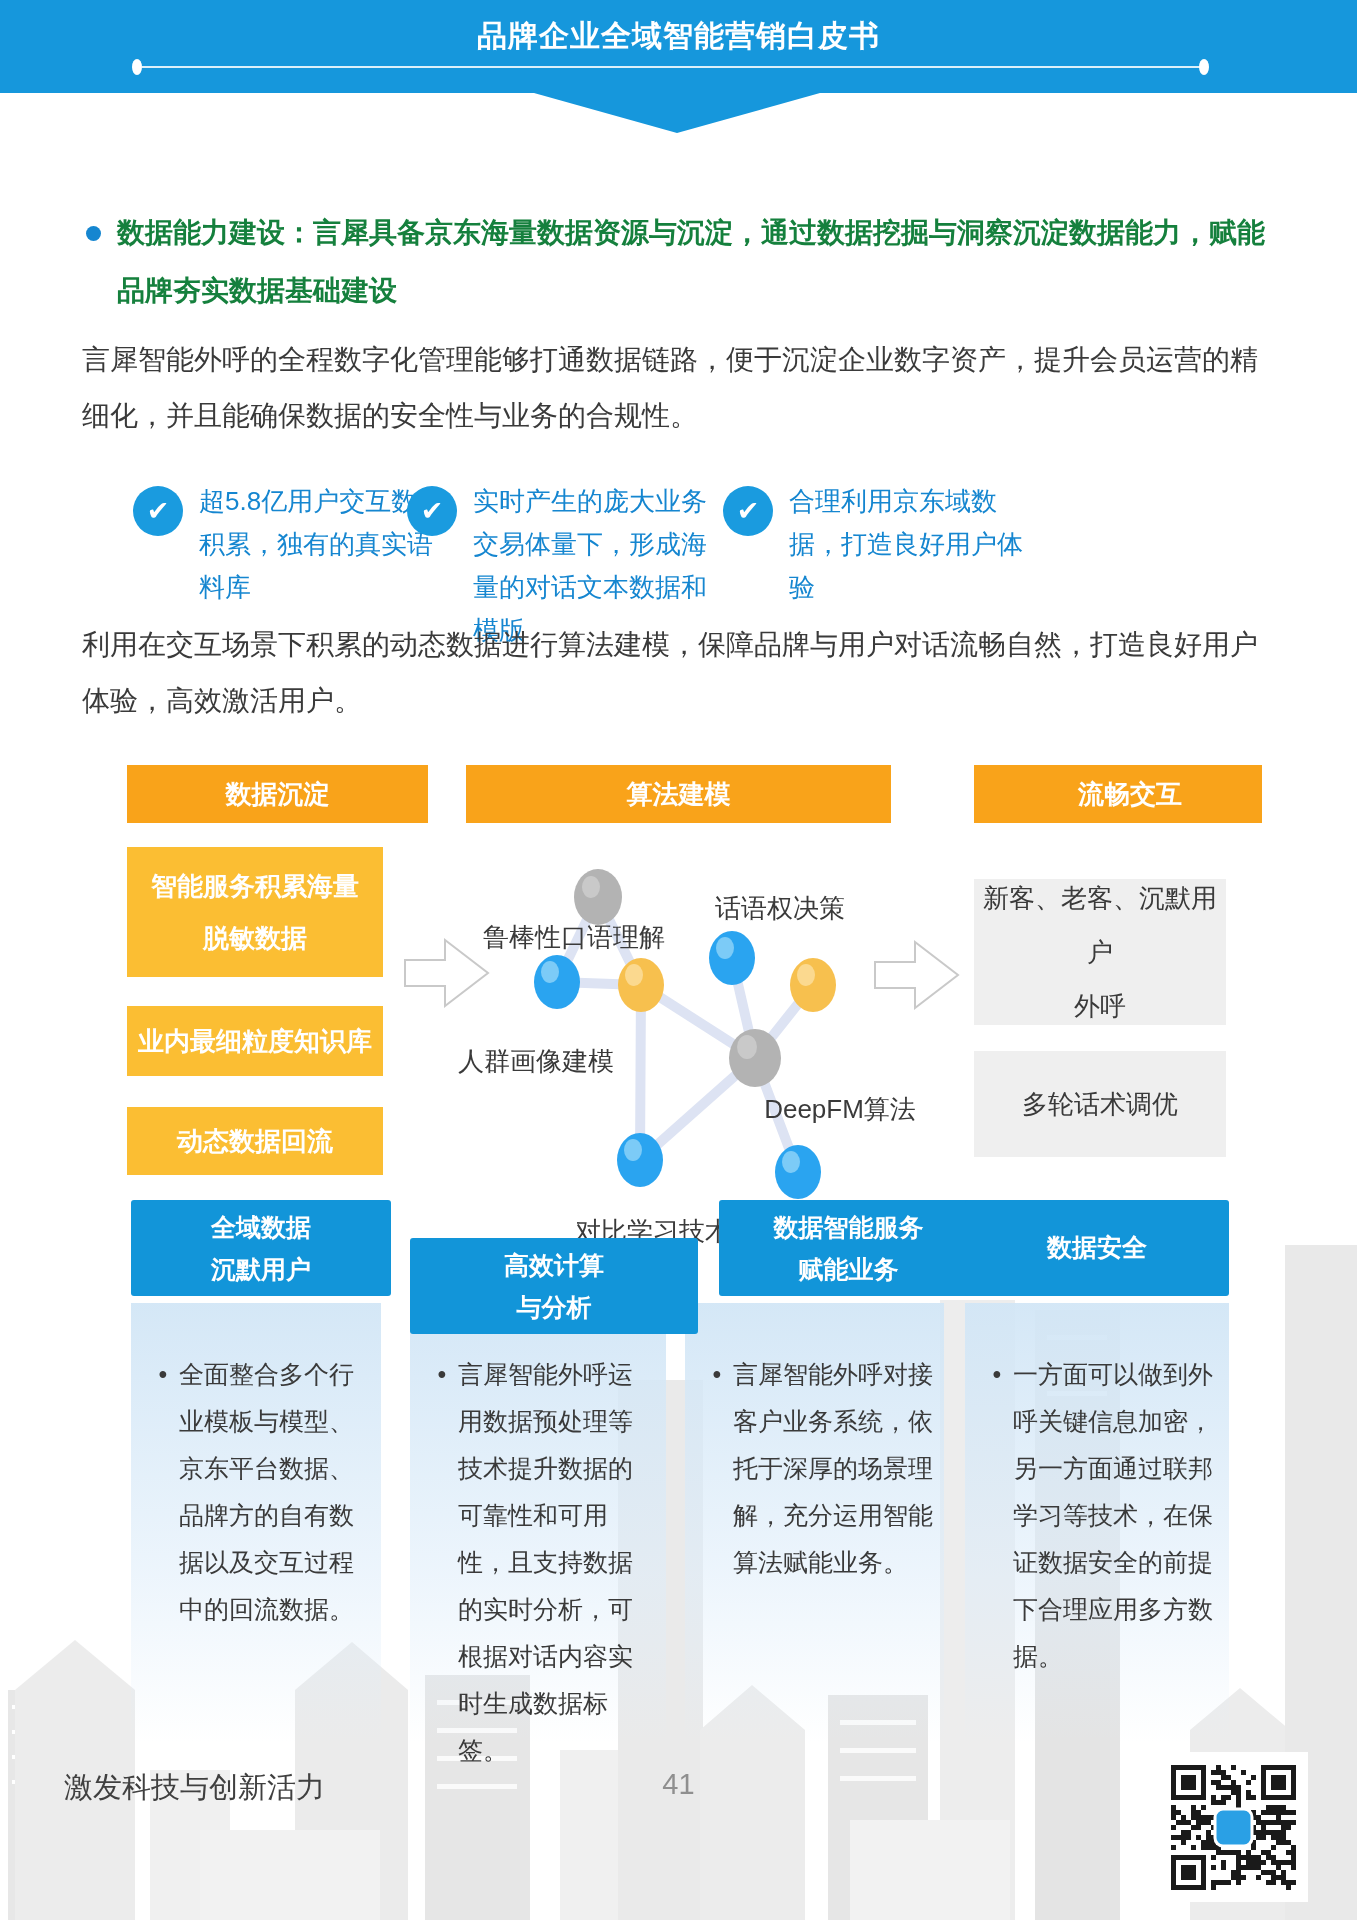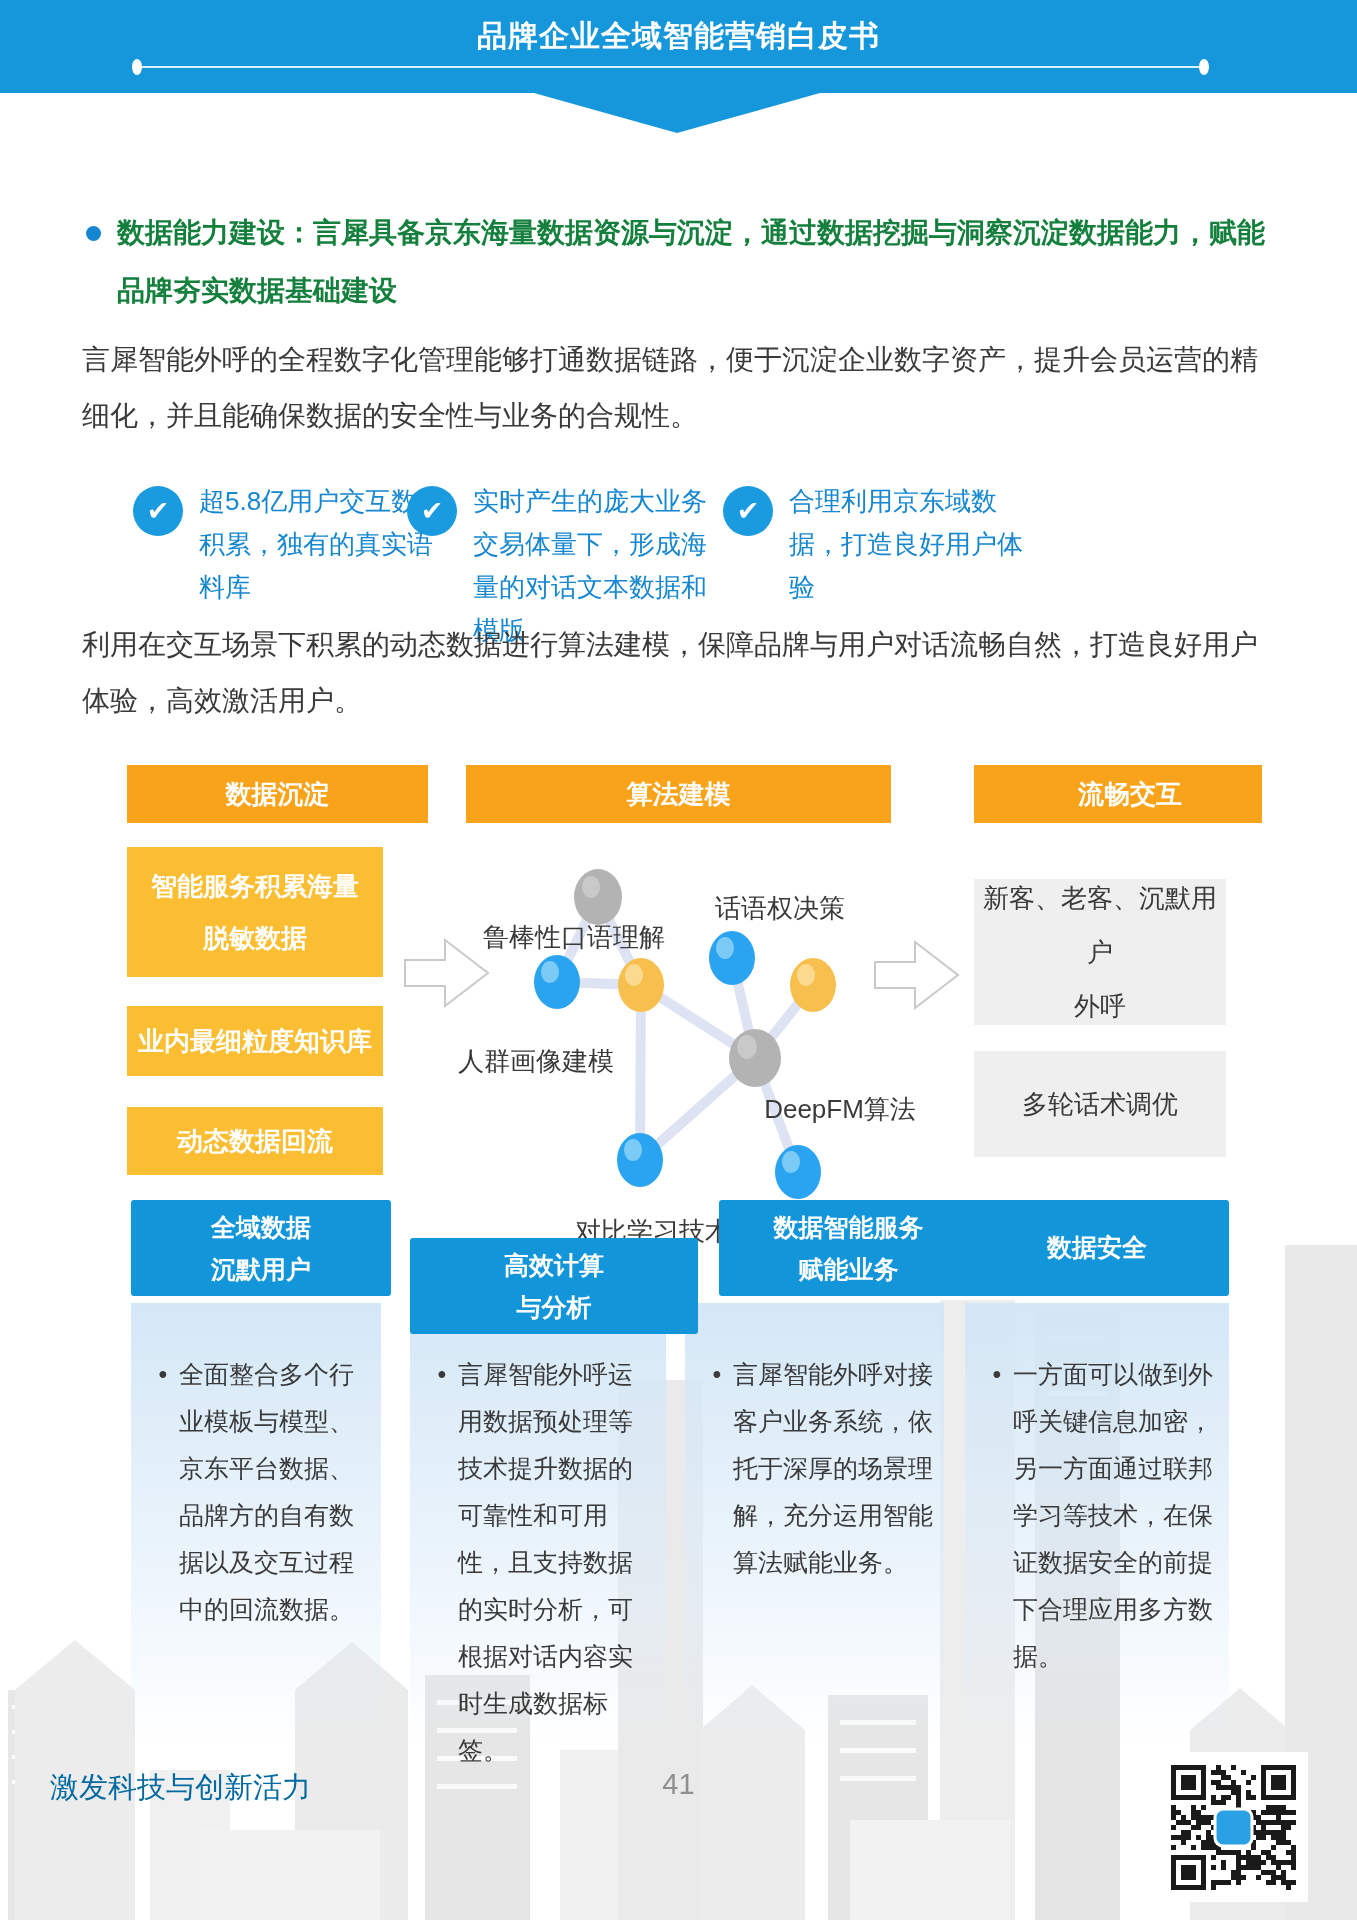--- a/index.html
+++ b/index.html
@@ -55,21 +55,21 @@
   .sec-box{position:absolute;top:1303px;height:440px;z-index:1;
            background:linear-gradient(180deg,rgba(210,230,246,.95) 0%,rgba(222,237,250,.55) 62%,rgba(235,245,252,0) 100%);
            box-sizing:border-box;padding:48px 10px 0 16px;}
   .sb-1{left:131px;width:250px;} .sb-2{left:410px;width:256px;} .sb-3{left:685px;width:259px;} .sb-4{left:965px;width:264px;}
   .sec-row{display:flex;}
   .sec-bullet{flex:0 0 32px;font-size:25px;line-height:47px;color:#3a3a3a;text-align:center;}
   .sec-bullet::before{content:"•";}
   .sec-text{flex:1;font-size:25px;line-height:47px;color:#3a3a3a;}
   
   .skyline{position:absolute;left:0;top:1130px;z-index:0;}
-  .footer-slogan{position:absolute;left:50px;top:1768px;font-size:29px;color:#0369a1;z-index:2;}
+  .footer-slogan{position:absolute;left:64px;top:1768px;font-size:29px;color:#404040;z-index:2;}
   .footer-page{position:absolute;left:0;top:1768px;width:1357px;text-align:center;font-size:29px;color:#8F8F8F;z-index:2;}
   .qr-card{position:absolute;left:1158px;top:1752px;width:150px;height:150px;background:#ffffff;z-index:2;
            display:flex;align-items:center;justify-content:center;}
 </style>
 </head>
 <body>
 
 <div class="page">
 
   <svg class="skyline" width="1357" height="790" viewBox="0 0 790 460" preserveAspectRatio="none" style="width:1357px;height:790px;">

